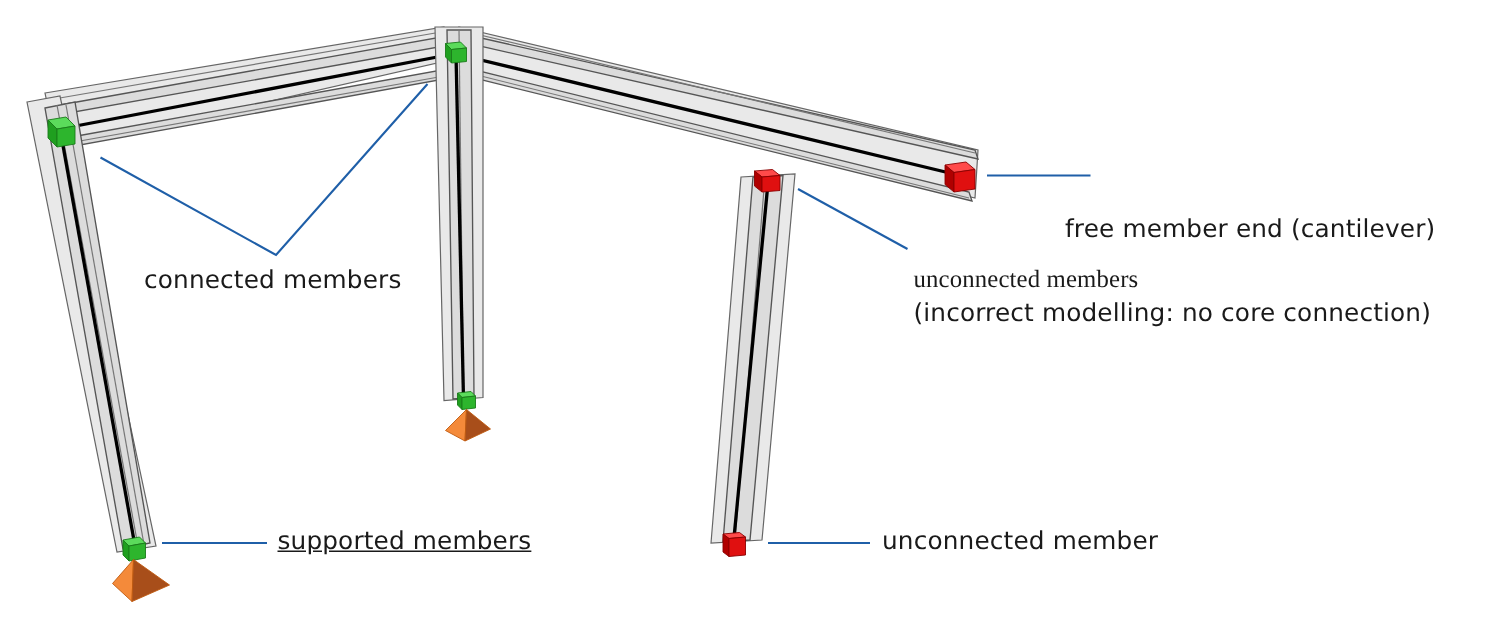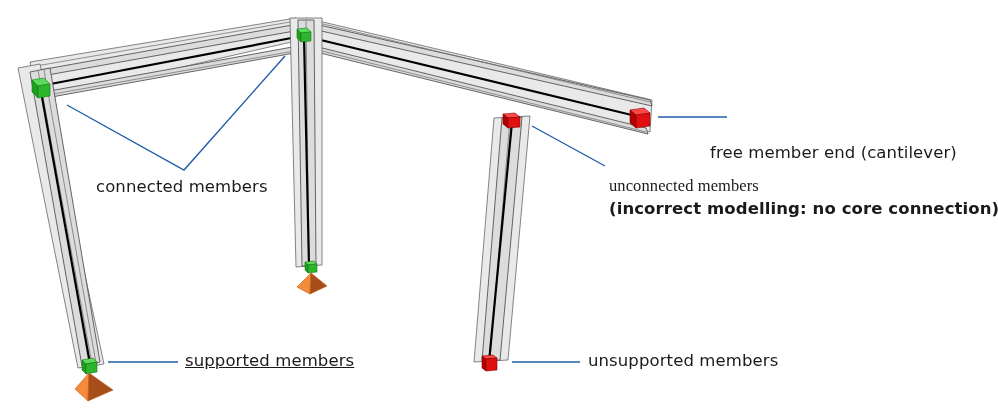--- a/index.html
+++ b/index.html
@@ -115,15 +115,15 @@
   </g>
   <line class="leader" x1="658" y1="117" x2="727" y2="117"></line>
   <line class="leader" x1="532" y1="126" x2="605" y2="166"></line>
   <line class="leader" x1="108" y1="362" x2="178" y2="362"></line>
   <line class="leader" x1="512" y1="362" x2="580" y2="362"></line>
 </svg>
 
 <div class="lbl" style="left:96px; top:176px;">connected members</div>
 <div class="lbl" style="left:710px; top:106px;margin-top:36px;">free member end (cantilever)</div>
 <div class="lbl" style="left:609px; top:175px;font-family:Liberation Serif, serif;">unconnected members</div>
-<div class="lbl" style="left:609px; top:198px;font-weight:bold;">(incorrect modelling: no core connection)</div>
+<div class="lbl" style="left:609px; top:198px;">(incorrect modelling: no core connection)</div>
 <div class="lbl" style="left:185px; top:350px;text-decoration:underline;">supported members</div>
-<div class="lbl" style="left:588px; top:350px;">unsupported members</div>
+<div class="lbl" style="left:588px; top:350px;">unconnected member</div>
 
 </body></html>

